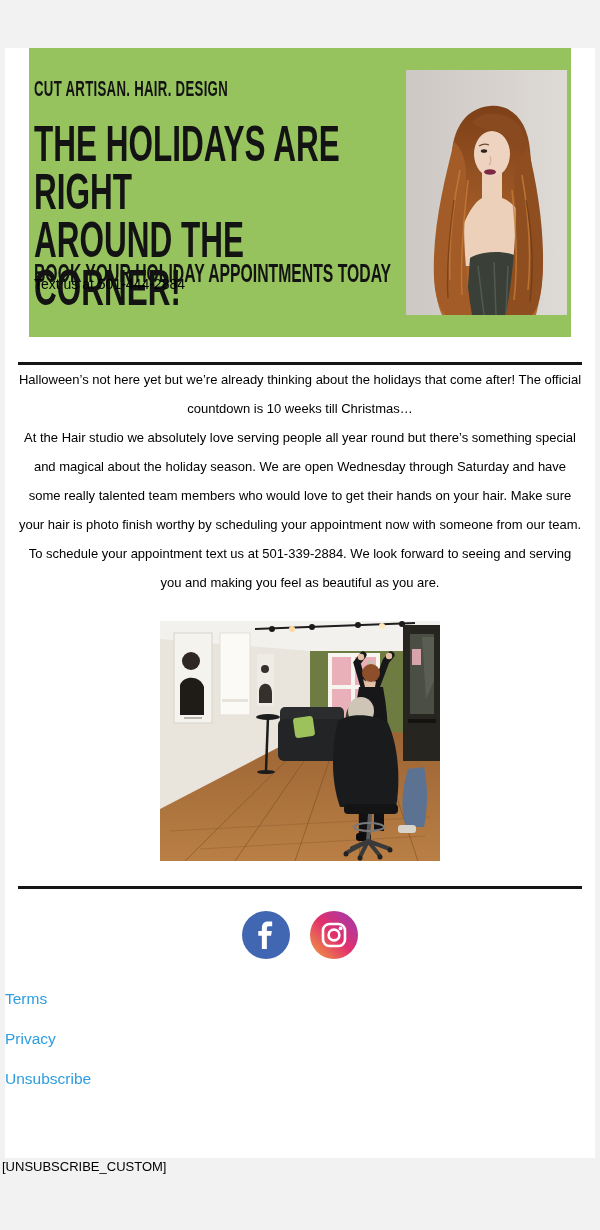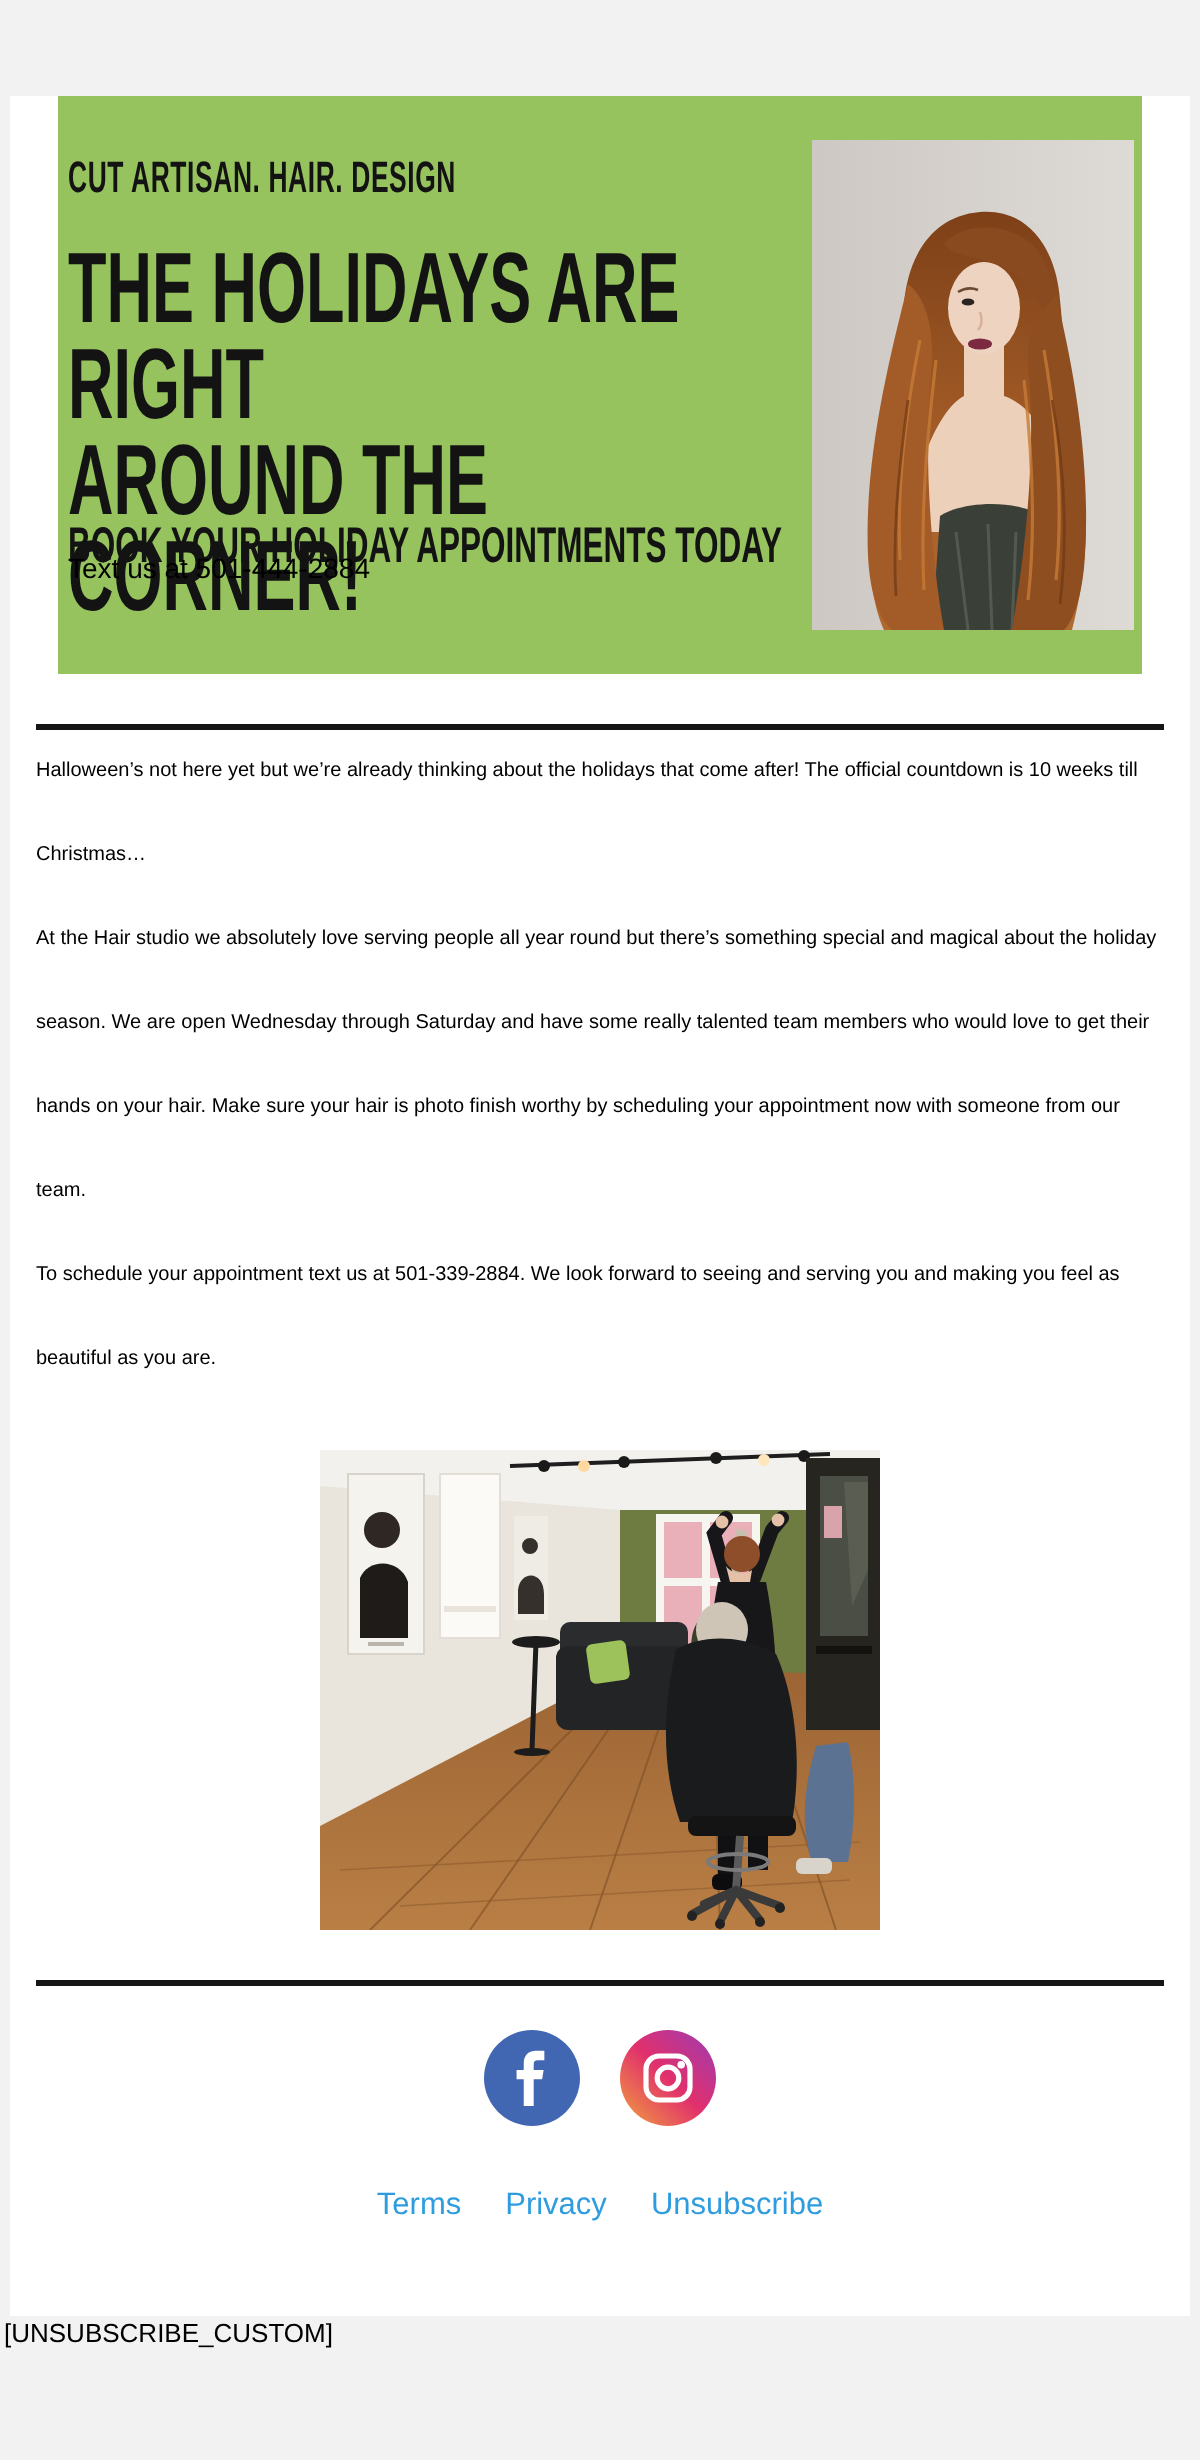--- a/index.html
+++ b/index.html
@@ -61,22 +61,23 @@
   }
   
   .divider {
     height: 3px;
     background: #151515;
     margin: 25px 13px 0 13px;
   }
   .content { padding: 0 13px; color: #000; }
   .content p {
     margin: 0;
-    font-size: 10px;
-    line-height: 42px;
+    font-size: 13px;
+    line-height: 29px;
+    text-align: center;
   }
   .p1 { margin-top: 21px; }
   .p2 { margin-top: 36px; }
   .p3 { margin-top: 30px; }
   .salon-photo-wrap {
     margin-top: 24px;
     text-align: center;
     height: 240px;
     line-height: 0;
   }
@@ -84,23 +85,24 @@
   .social-row {
     margin-top: 22px;
     display: flex;
     justify-content: center;
     gap: 20px;
   }
   .social-icon { width: 48px; height: 48px; display: block; }
   .links-row {
     margin-top: 31px;
     display: flex;
-    justify-content: center;
+    justify-content: flex-end;
     gap: 22px;
     font-size: 15.5px;
+    flex-direction: column;
   }
   .footer-link { color: #2e9ddf; text-decoration: none; }
   .unsubscribe-custom {
     position: absolute;
     left: 2px; top: 1159px;
     font-size: 13px;
     color: #000;
   }
 </style>
 </head>

